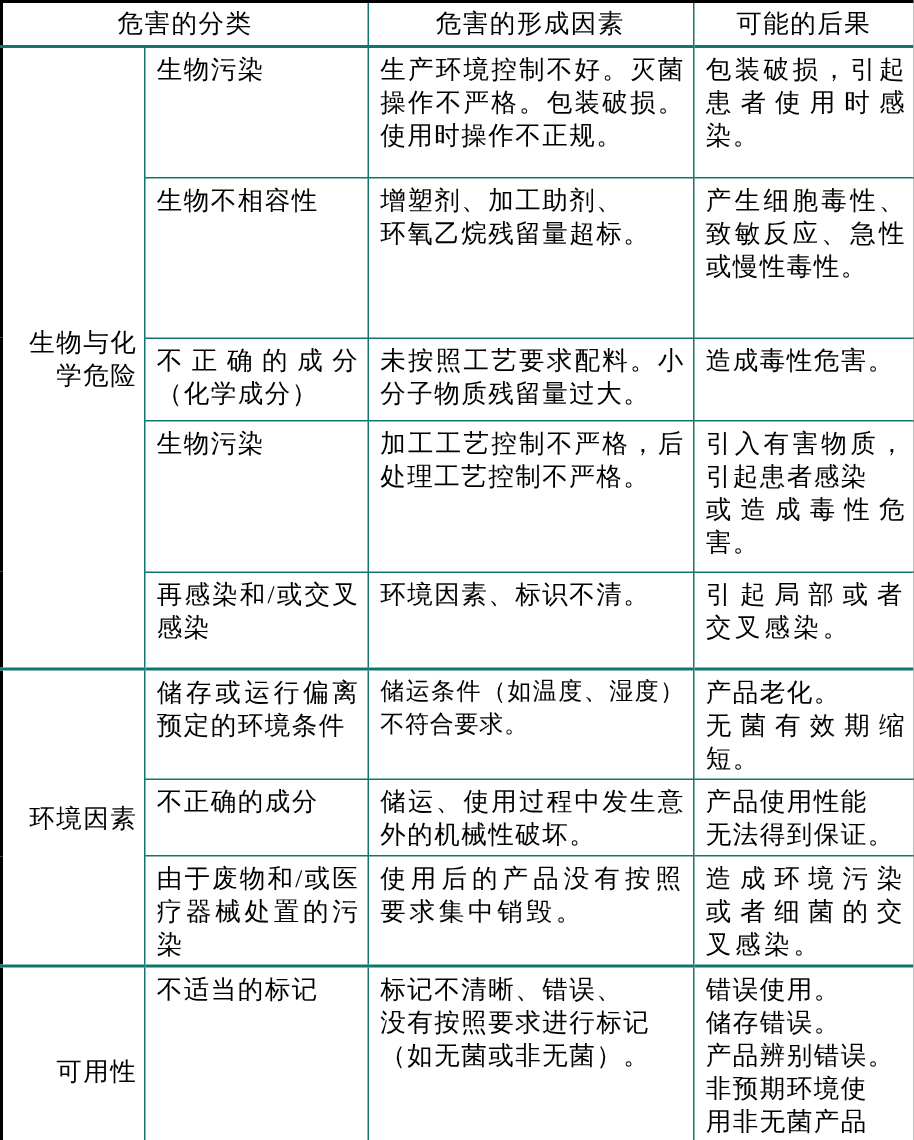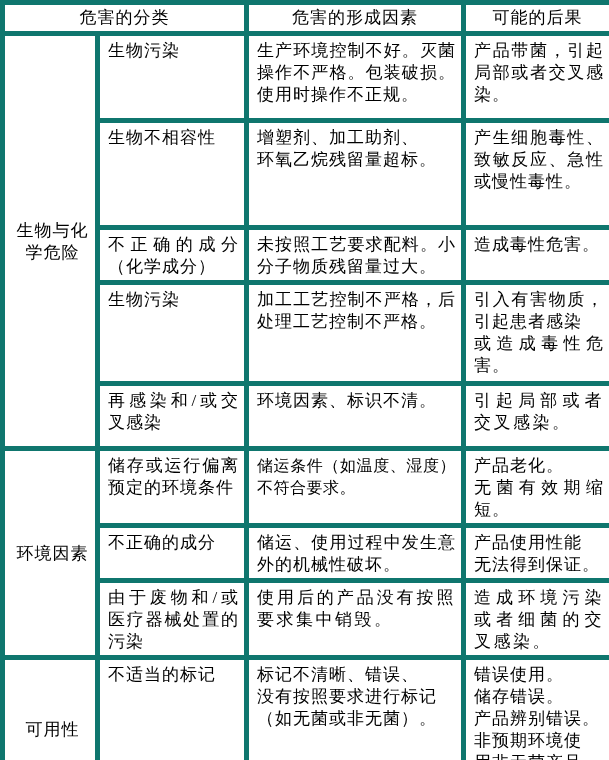--- a/index.html
+++ b/index.html
@@ -13,21 +13,21 @@
     border-collapse: collapse;
     table-layout: fixed;
     border: 2px solid #000;
   }
   col.c1 { width: 95px; }
   col.c2 { width: 149px; }
   col.c3 { width: 217px; }
   col.c4 { width: 148px; }
 
   th, td {
-    border: 5px solid #0f766e;
+    border: 1px solid #0f766e;
     font-size: 17px;
     letter-spacing: 1px;
     line-height: 22px;
     font-weight: normal;
     box-sizing: border-box;
   }
   thead th {
     height: 30px;
     text-align: center;
     vertical-align: middle;
@@ -37,21 +37,21 @@
   tbody td {
     vertical-align: top;
     text-align: justify;
     white-space: pre-line;
     line-break: strict;
     padding: 4px 5px 2px 8px;
     font-family: Liberation Serif, serif;
   }
   td.group {
     vertical-align: middle;
-    text-align: center;
+    text-align: right;
     padding: 4px 4px 2px 9px;
   }
   tr.gb td { border-top-width: 2px; }   
 
   
   tr.hr  { height: 30px; }
   tr.r1  { height: 87px; }
   tr.r2  { height: 107px; }
   tr.r3  { height: 55px; }
   tr.r4  { height: 101px; }
@@ -80,21 +80,21 @@
       <th colspan="2">危害的分类</th>
       <th>危害的形成因素</th>
       <th>可能的后果</th>
     </tr>
   </thead>
   <tbody>
     <tr class="r1">
       <td class="group" rowspan="5">生物与化学危险</td>
       <td>生物污染</td>
       <td>生产环境控制不好。灭菌操作不严格。包装破损。使用时操作不正规。</td>
-      <td>产品带菌，引起局部或者交叉感染。</td>
+      <td>包装破损，引起患者使用时感染。</td>
     </tr>
     <tr class="r2">
       <td>生物不相容性</td>
       <td>增塑剂、加工助剂、
 环氧乙烷残留量超标。</td>
       <td>产生细胞毒性、致敏反应、急性或慢性毒性。</td>
     </tr>
     <tr class="r3">
       <td>不正确的成分（化学成分）</td>
       <td>未按照工艺要求配料。小分子物质残留量过大。</td>

